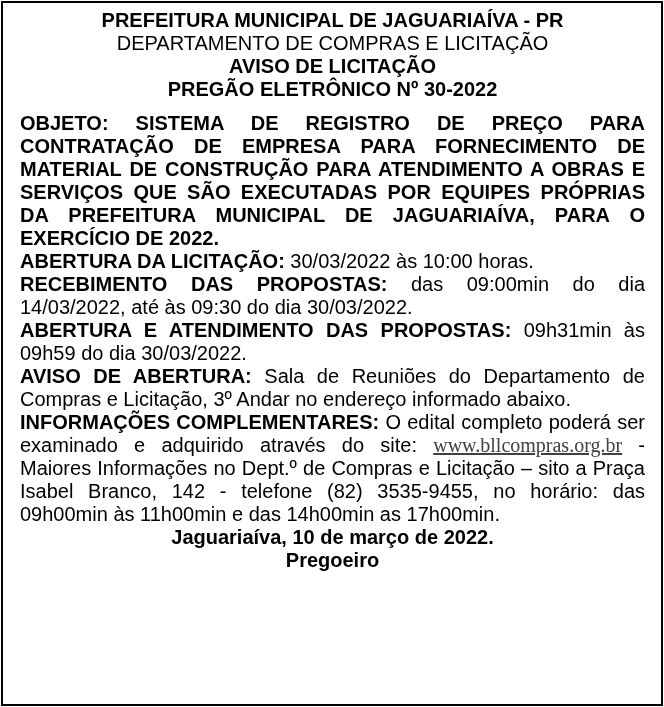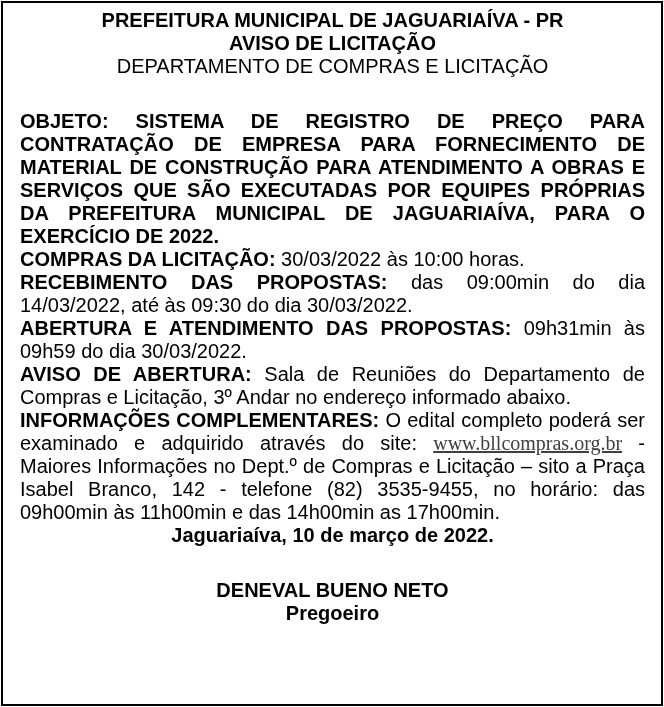--- a/index.html
+++ b/index.html
@@ -24,52 +24,52 @@
     padding: 6px 16px 0 17px;
   }
   .doc {
     font-size: 20px;
     line-height: 23px;
   }
   p { margin: 0; }
   .center { text-align: center; }
   .justify { text-align: justify; }
   .b { font-weight: bold; }
-  .gap-above { margin-top: 32px; }
+  .gap-above { margin-top: 11px; }
   .link {
     font-family: "Liberation Serif", serif;
     text-decoration: underline;
     color: #404040;
     cursor: pointer;
   }
 </style>
 </head>
 <body>
 
 <div class="page">
   <div class="frame">
     <div class="doc">
 
       <p class="center b">PREFEITURA MUNICIPAL DE JAGUARIAÍVA - PR</p>
+      <p class="center">DEPARTAMENTO DE COMPRAS E LICITAÇÃO</p>
       <p class="center b">AVISO DE LICITAÇÃO</p>
-      <p class="center">DEPARTAMENTO DE COMPRAS E LICITAÇÃO</p>
+      <p class="center b">PREGÃO ELETRÔNICO Nº 30-2022</p>
 
       <p class="justify b gap-above"><span>OBJETO:</span> <span>SISTEMA DE REGISTRO DE PREÇO PARA CONTRATAÇÃO DE EMPRESA PARA FORNECIMENTO DE MATERIAL DE CONSTRUÇÃO PARA ATENDIMENTO A OBRAS E SERVIÇOS QUE SÃO EXECUTADAS POR EQUIPES PRÓPRIAS DA PREFEITURA MUNICIPAL DE JAGUARIAÍVA, PARA O EXERCÍCIO DE 2022.</span></p>
 
-      <p class="justify"><span class="b">COMPRAS DA LICITAÇÃO:</span> <span>30/03/2022 às 10:00 horas.</span></p>
+      <p class="justify"><span class="b">ABERTURA DA LICITAÇÃO:</span> <span>30/03/2022 às 10:00 horas.</span></p>
 
       <p class="justify"><span class="b">RECEBIMENTO DAS PROPOSTAS:</span> <span>das 09:00min do dia 14/03/2022, até às 09:30 do dia 30/03/2022.</span></p>
 
       <p class="justify"><span class="b">ABERTURA E ATENDIMENTO DAS PROPOSTAS:</span> <span>09h31min às 09h59 do dia 30/03/2022.</span></p>
 
 
       <p class="justify"><span class="b">AVISO DE ABERTURA:</span> <span>Sala de Reuniões do Departamento de Compras e Licitação, 3º Andar no endereço informado abaixo.</span></p>
 
       <p class="justify"><span class="b">INFORMAÇÕES COMPLEMENTARES:</span> <span>O edital completo poderá ser examinado e adquirido através do site:</span> <a class="link">www.bllcompras.org.br</a> <span>- Maiores Informações no Dept.º de Compras e Licitação – sito a Praça Isabel Branco, 142 - telefone (82) 3535-9455, no horário: das 09h00min às 11h00min e das 14h00min as 17h00min.</span></p>
 
       <p class="center b">Jaguariaíva, 10 de março de 2022.</p>
 
-      <p class="center b gap-above">DENEVAL BUENO NETO</p>
       <p class="center b">Pregoeiro</p>
 
     </div>
   </div>
 </div>
 
 </body></html>

